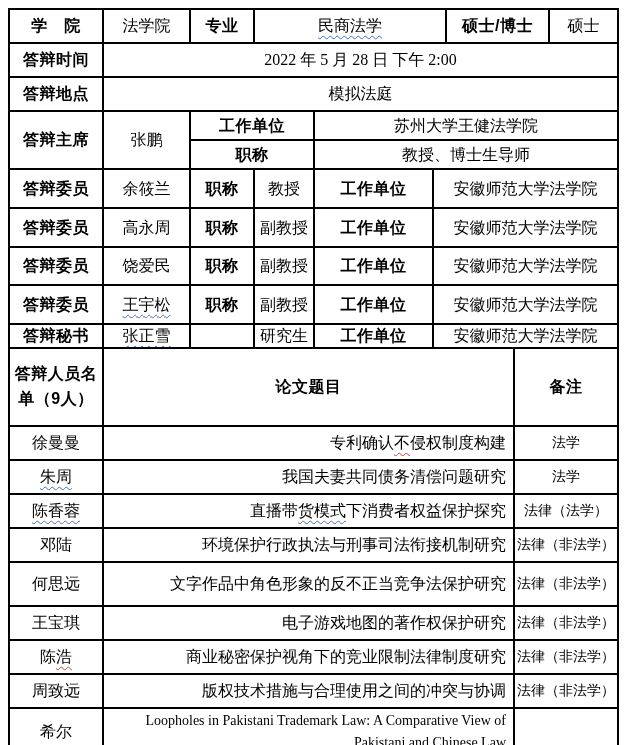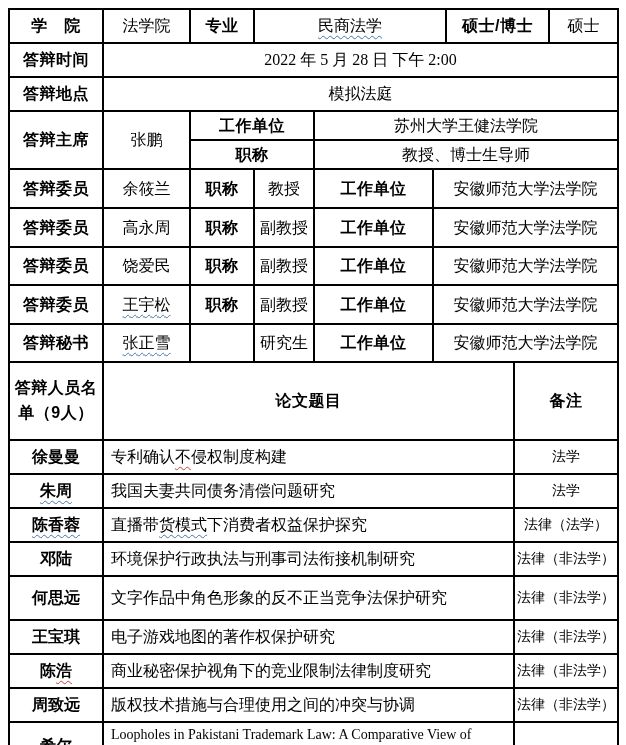--- a/index.html
+++ b/index.html
@@ -24,22 +24,22 @@
     padding:0;
     overflow:hidden;
     line-height:1.25;
     background:#fff;
   }
   td.lbl {
     font-family:"Liberation Sans", sans-serif;
     font-weight:bold;
     letter-spacing:0.5px;
   }
-  td.left { text-align:left; padding:0 7px; }
-  td.namecell { padding:0 18px;font-weight:bold; }
+  td.left { text-align:right; padding:0 7px; }
+  td.namecell { padding:0 18px; }
   td.listhdr { line-height:1.55; padding:13px 4px; }
   td.remark { font-size:14px; white-space:nowrap; }
   td.en { font-size:14px; line-height:1.6; font-family:"Liberation Serif", serif;margin-left:15px; }
   .wavy-blue {
     text-decoration-line:underline;
     text-decoration-style:wavy;
     text-decoration-color:#4472c4;
     text-decoration-thickness:1px;
     text-underline-offset:4px;
     text-decoration-skip-ink:none;
@@ -129,21 +129,21 @@
 
   <tr style="height:39px">
     <td class="lbl">答辩委员</td>
     <td><span class="wavy-blue">王宇松</span></td>
     <td class="lbl">职称</td>
     <td>副教授</td>
     <td class="lbl">工作单位</td>
     <td colspan="4">安徽师范大学法学院</td>
   </tr>
 
-  <tr style="height:38px">
+  <tr style="height:24px">
     <td class="lbl">答辩秘书</td>
     <td><span class="wavy-blue">张正雪</span></td>
     <td></td>
     <td>研究生</td>
     <td class="lbl">工作单位</td>
     <td colspan="4">安徽师范大学法学院</td>
   </tr>
 
   <tr style="height:53px">
     <td class="lbl listhdr">答辩人员名单（9人）</td>

